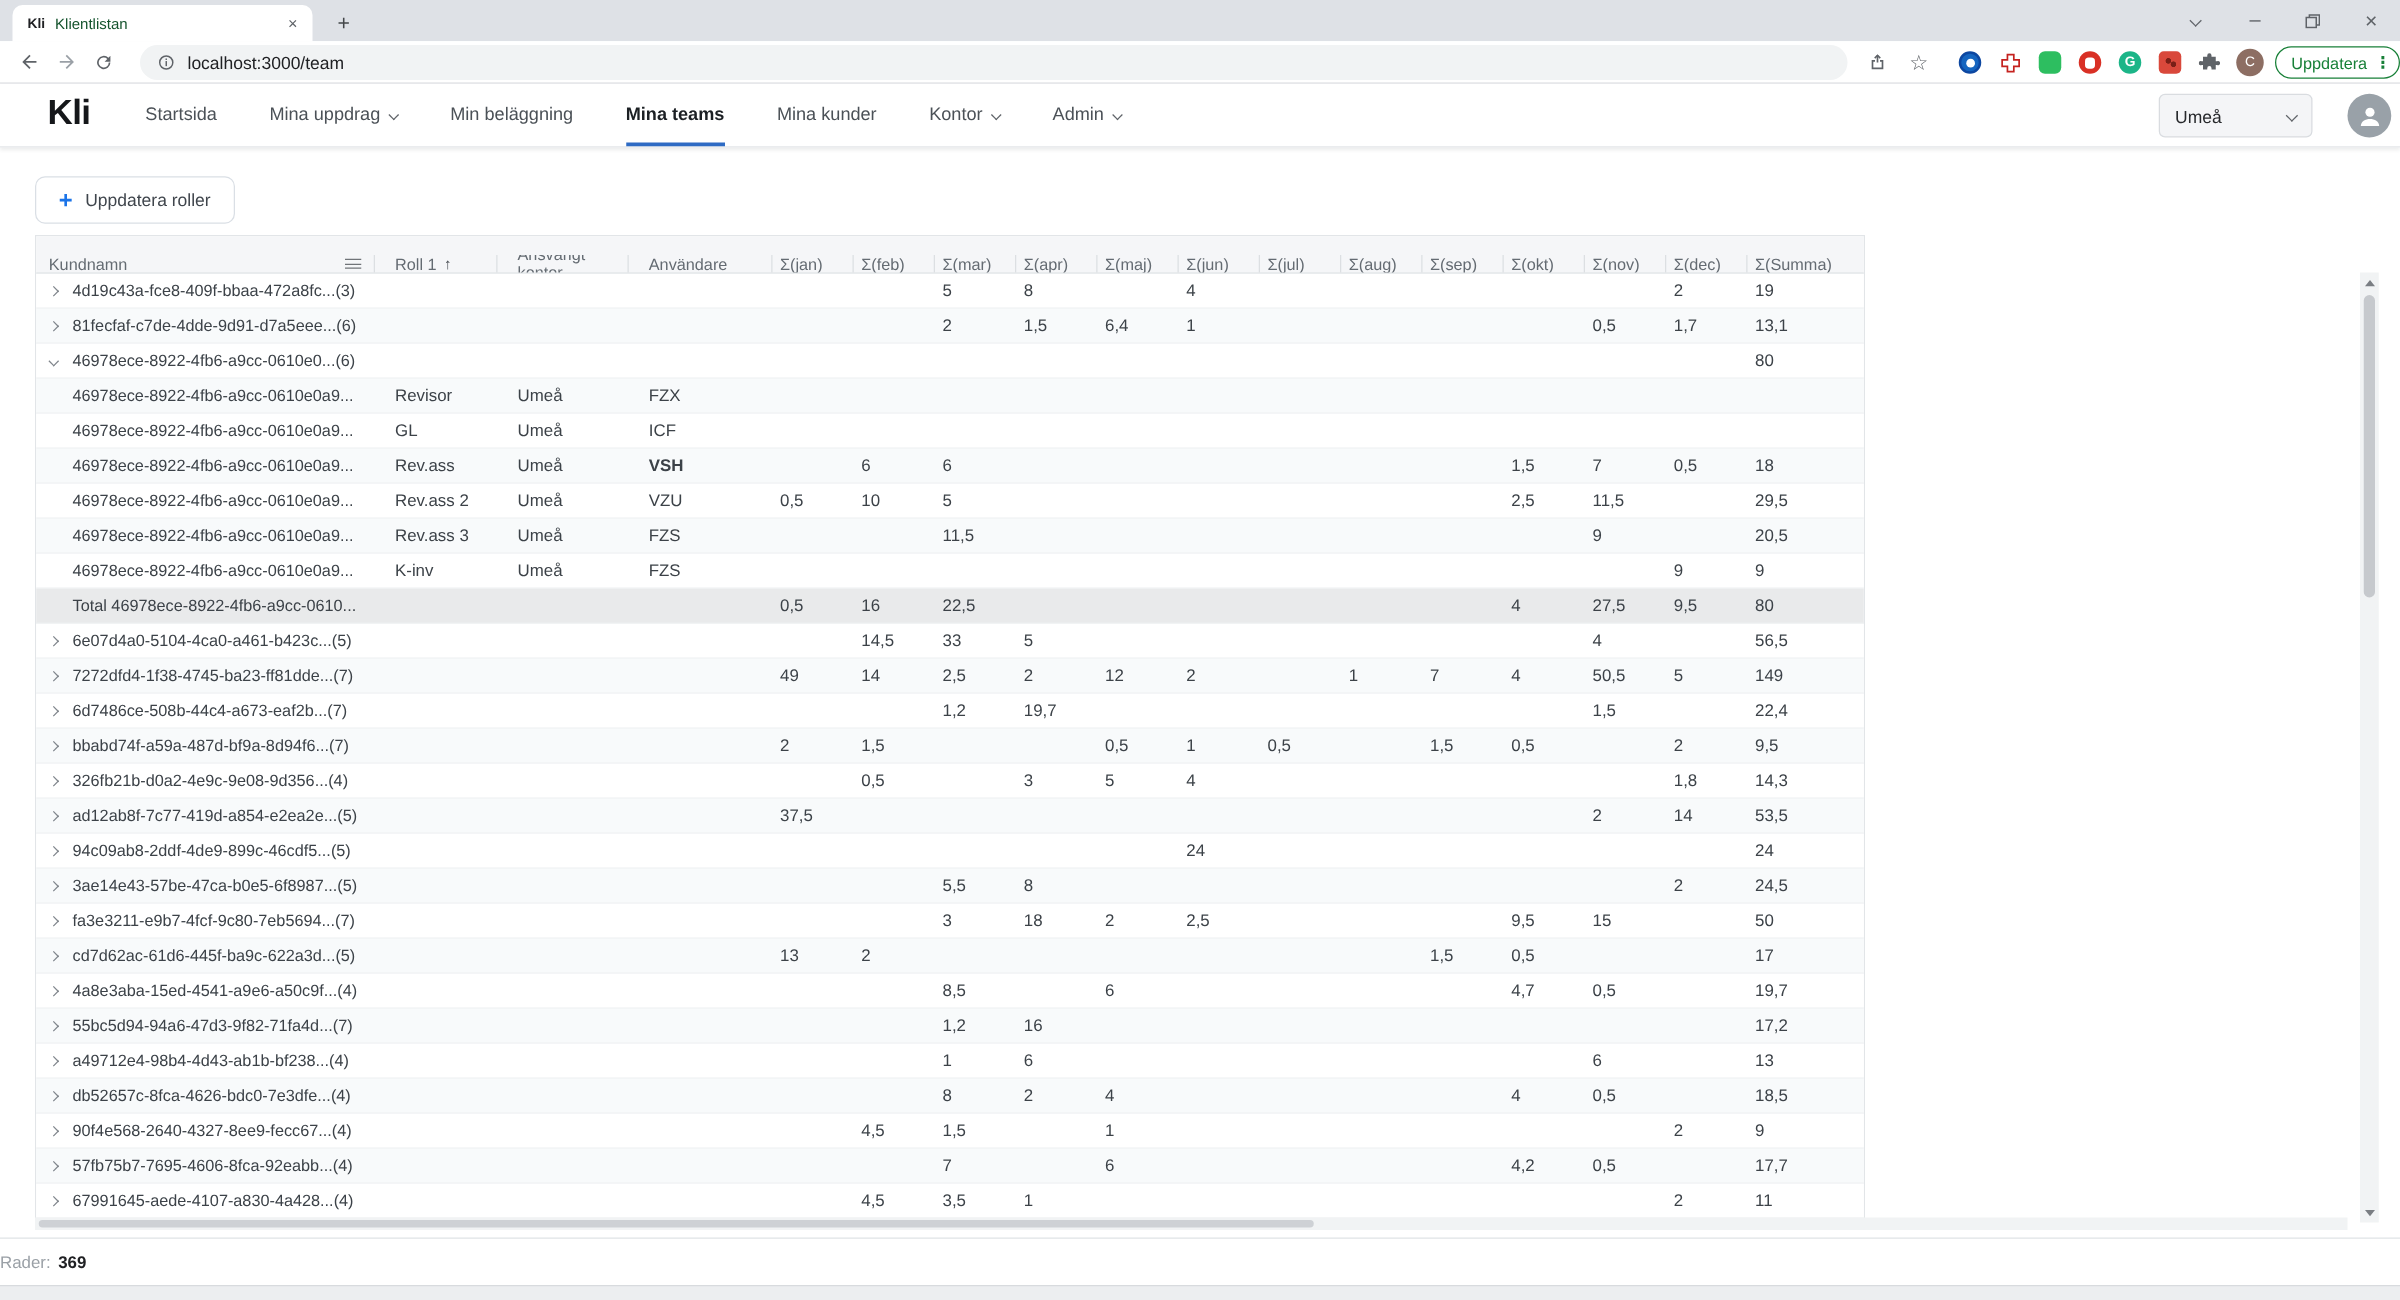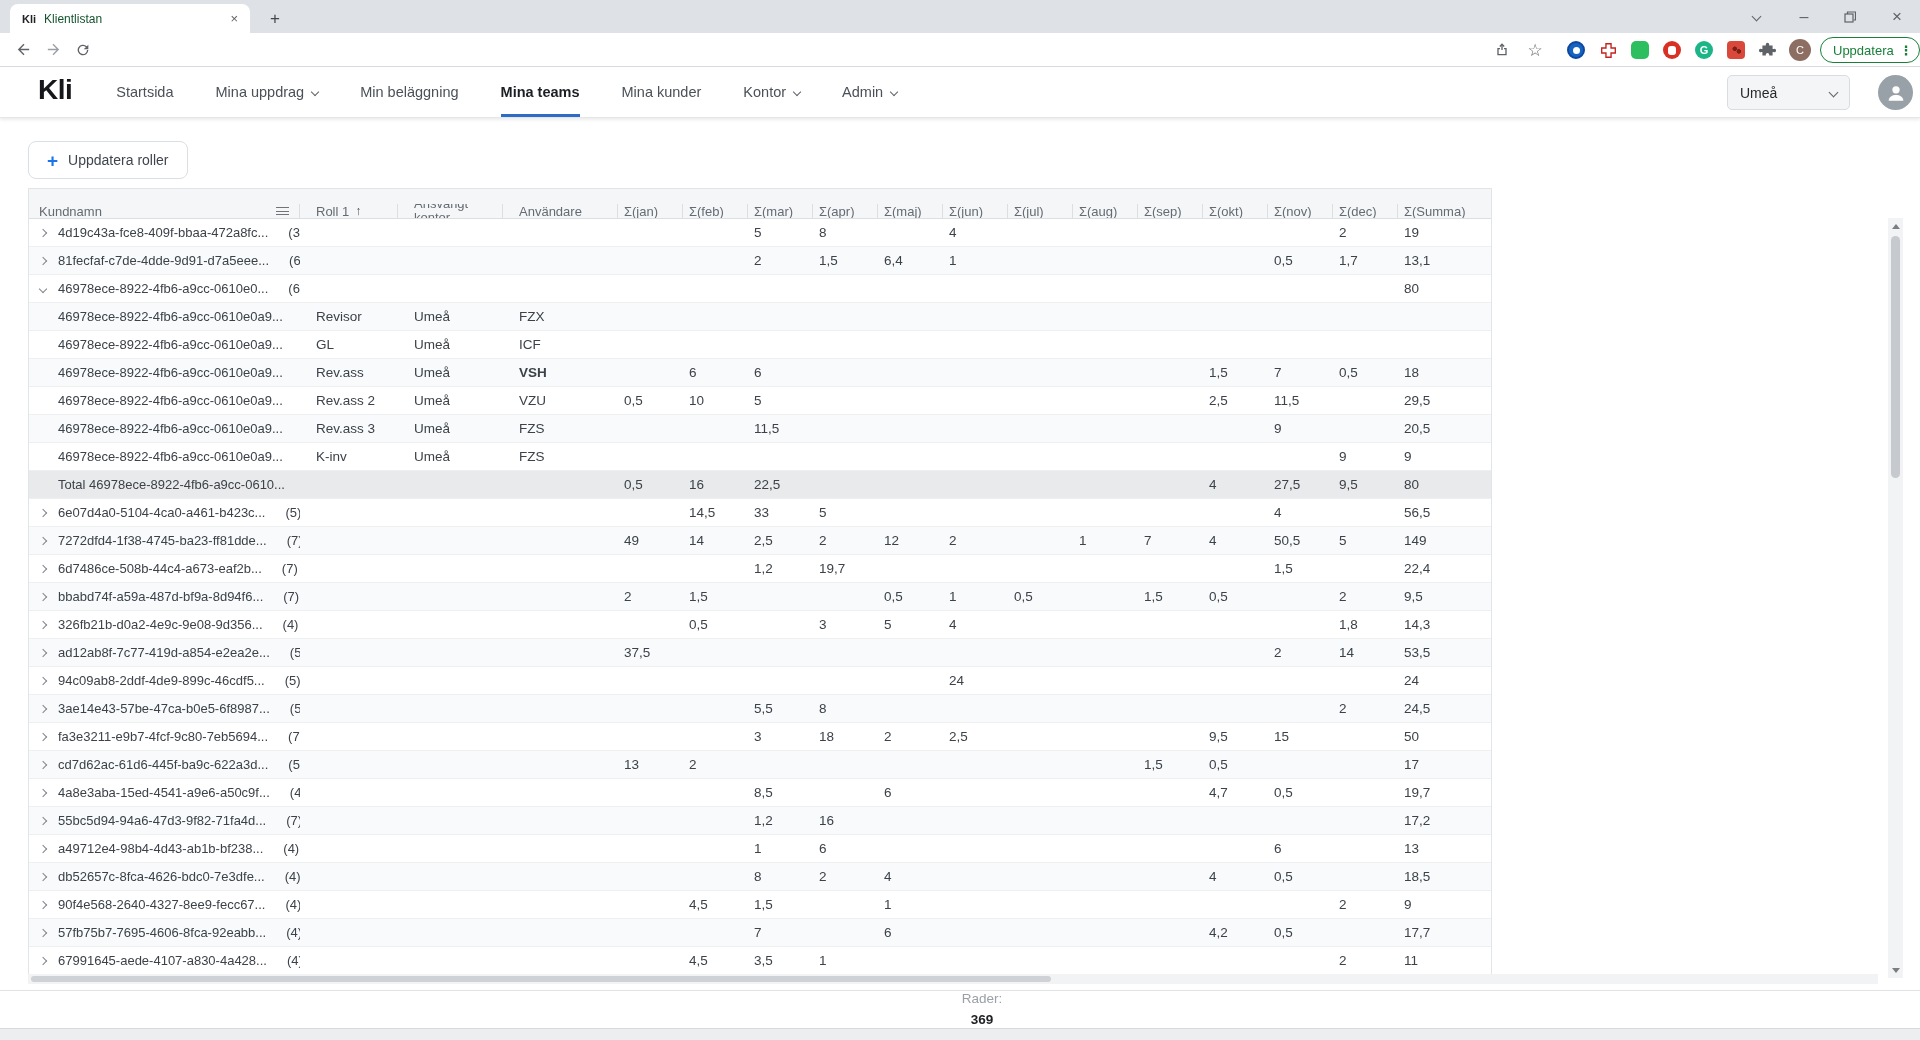--- a/index.html
+++ b/index.html
@@ -71,37 +71,37 @@
   .c.khead { grid-column:1 / 3; padding-left:10px; }
   .hamb { margin-left:auto; margin-right:10px; width:13px; }
   .hamb i { display:block; height:0; border-top:1.5px solid #707478; margin:2.5px 0; }
   .sort { color:#4a4f55; margin-left:6px; font-size:12px; }
   .c.txt { padding-left:16px; }
   .c.num { padding-left:6px; }
   .tbody .trow { height:28px; border-bottom:1px solid #edeff1; background:#fff; }
   .tbody .trow:nth-child(even) { background:#f8fafb; }
   .tbody .trow.total { background:#e9eaeb; }
   .tbody .c { display:flex; align-items:center; font-size:13.5px; color:#3c4248; overflow:hidden; white-space:nowrap; }
-  .tbody .c.name { font-size:13px; padding-left:2px; gap:20px; }
+  .tbody .c.name { font-size:13px; padding-left:2px; gap:0; }
   .tbody .c.exp { justify-content:center; }
   .tbody .c.exp .chev { width:6px; height:6px; border-color:#80868c; }
   .cnt { color:#3c4248; }
   .bolduser { font-weight:bold; }
 
   .hscroll { position:absolute; left:28px; top:974px; width:1850px; height:10px; background:#f1f3f4; }
   .hthumb { position:absolute; left:3px; top:2px; width:1020px; height:6px; border-radius:3px; background:#ced1d5; }
 
   .vscroll { position:absolute; left:1888px; top:218px; width:15px; height:760px; background:#f1f3f4; }
   .varrow { position:absolute; left:0; width:15px; height:16px; display:flex; align-items:center; justify-content:center; }
   .tri-up { width:0; height:0; border-left:4px solid transparent; border-right:4px solid transparent; border-bottom:5px solid #7a7e83; }
   .tri-dn { width:0; height:0; border-left:4px solid transparent; border-right:4px solid transparent; border-top:5px solid #7a7e83; }
   .vthumb { position:absolute; left:3px; top:18px; width:9px; height:242px; border-radius:5px; background:#c6c9cd; }
 
   .footer { position:absolute; left:0; top:990px; width:1920px; height:38px; background:#fff;
-            border-top:1px solid #e0e3e6; display:flex; align-items:center; padding-left:44px; gap:6px;flex-direction:column; }
+            border-top:1px solid #e0e3e6; display:flex; align-items:center; gap:6px; }
   .footer .lbl { font-size:13.5px; color:#9aa0a6; }
   .footer .val { font-size:13.5px; font-weight:bold; color:#202124; }
   .bottomstrip { position:absolute; left:0; top:1028px; width:1920px; height:12px; background:#eceef0; border-top:1px solid #d8dbde; }
 
   svg { display:block; }
 </style>
 </head>
 <body>
 
 <div class="screen">
@@ -134,20 +134,28 @@
     </div>
     <div class="navbtn">
       <svg width="17" height="17" viewBox="0 0 24 24">
           <path d="M4 11h12.2l-5.6-5.6L12 4l8 8-8 8-1.4-1.4 5.6-5.6H4v-2z" fill="#9aa0a6"></path>
         </svg>
     </div>
     <div class="navbtn">
       <svg width="16" height="16" viewBox="0 0 24 24">
           <path d="M17.65 6.35A8 8 0 1 0 20 12h-2a6 6 0 1 1-1.76-4.24L13 11h7V4l-2.35 2.35z" fill="#5f6368"></path>
         </svg>
+    </div>
+    <div class="urlfield">
+      <svg width="14" height="14" viewBox="0 0 24 24">
+          <circle cx="12" cy="12" r="9" fill="none" stroke="#5f6368" stroke-width="2"></circle>
+          <rect x="11" y="10" width="2" height="7" fill="#5f6368"></rect>
+          <rect x="11" y="6.5" width="2" height="2" fill="#5f6368"></rect>
+        </svg>
+      <span class="urltext">localhost:3000/team</span>
     </div>
     <div class="ubicons" style="left:1488px">
       <div class="uicon">
           <svg width="16" height="16" viewBox="0 0 24 24">
             <path d="M5 9v11h14V9h-4v2h2v7H7v-7h2V9H5z" fill="#5f6368"></path>
             <path d="M11 3h2v9h-2z" fill="#5f6368"></path>
             <path d="M12 2l4 4-1.4 1.4L12 4.8 9.4 7.4 8 6l4-4z" fill="#5f6368"></path>
           </svg>
         </div>
     </div>

